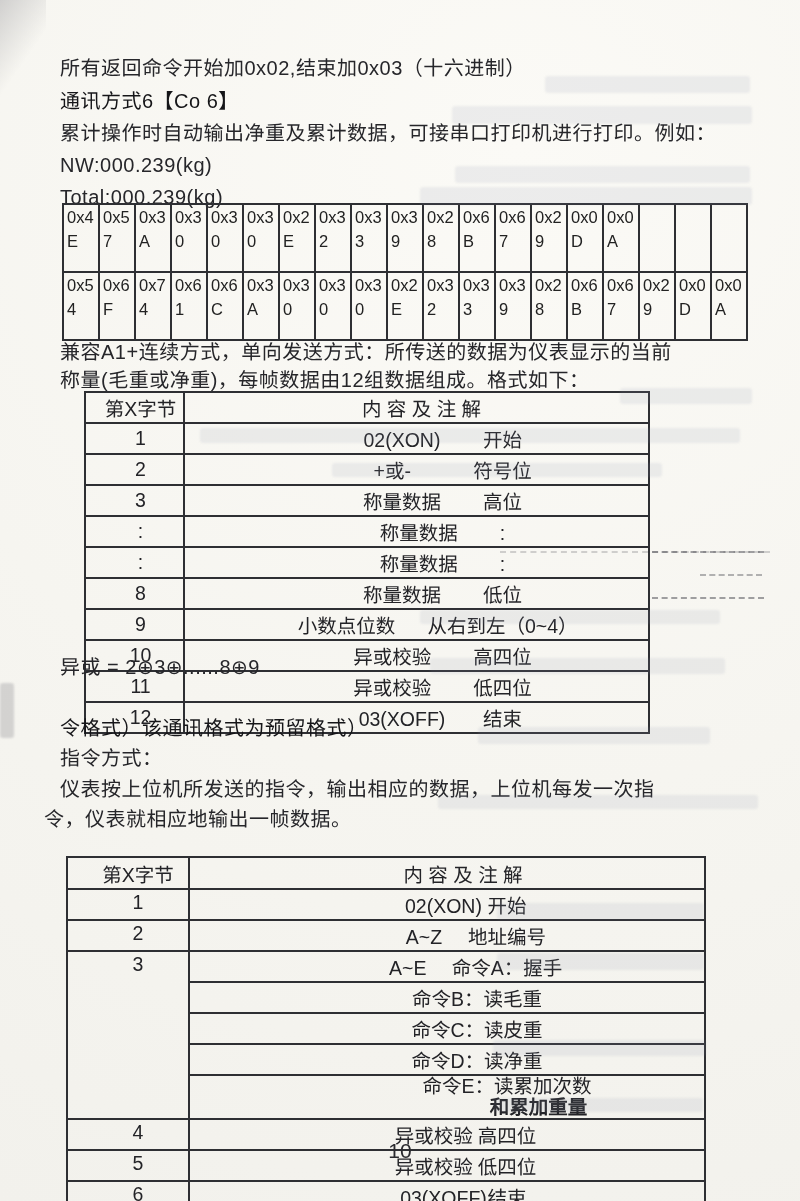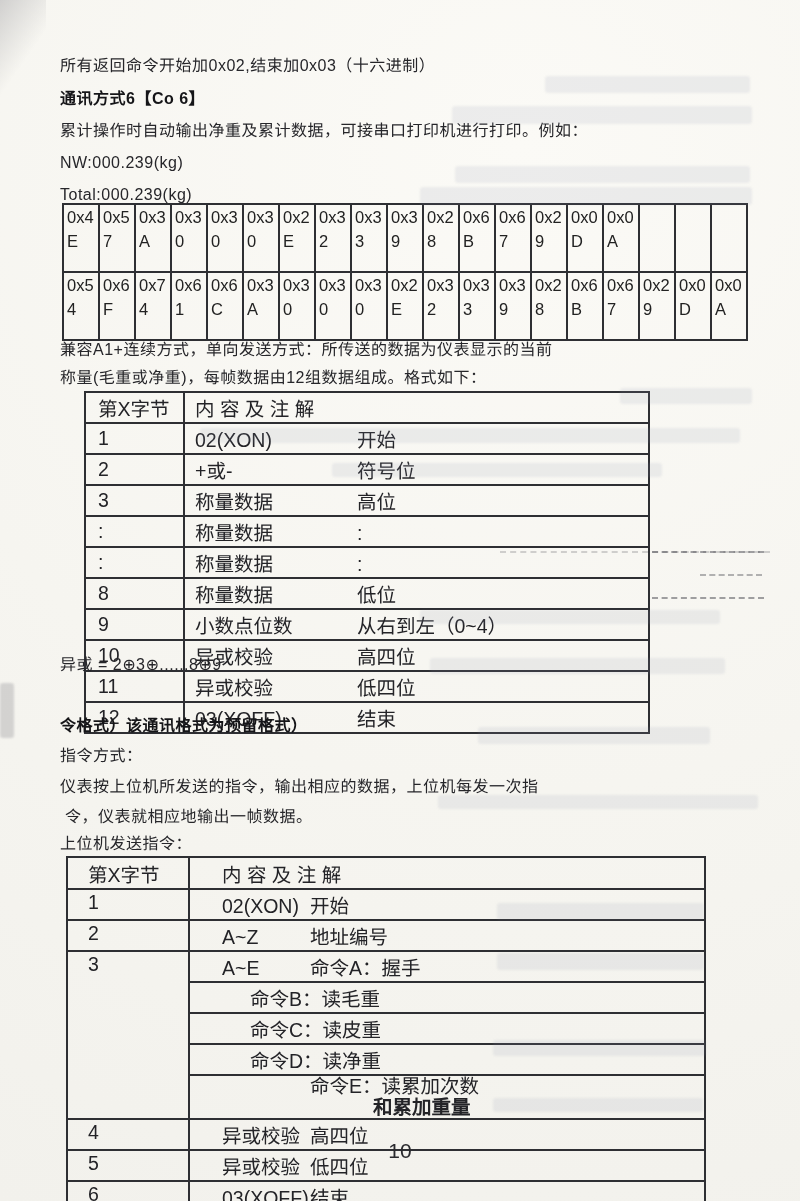--- a/index.html
+++ b/index.html
@@ -4,29 +4,29 @@
 <style>
   html,body{margin:0;padding:0;}
   body{width:800px;height:1201px;overflow:hidden;
        font-family:"Liberation Sans","DejaVu Sans",sans-serif;}
   .page{position:relative;width:800px;height:1201px;
         background:radial-gradient(circle at 65% 12%, #fbfaf6 0%, #f6f5f0 55%, #f2f1ec 100%);
         overflow:hidden;}
   .corner-shadow{position:absolute;left:0;top:0;width:46px;height:110px;
         background:linear-gradient(125deg, rgba(110,110,118,0.28) 0%, rgba(110,110,118,0.0) 55%);
         pointer-events:none;}
-  .t{position:absolute;font-size:16px;color:#26262a;white-space:nowrap;line-height:1.2;letter-spacing:0.5px;}
-  .b{font-weight:700;color:#151518;}
+  .t{position:absolute;font-size:20px;color:#26262a;white-space:nowrap;line-height:1.2;letter-spacing:0.5px;}
+  .b{font-weight:400;color:#151518;}
   
   table.hex{position:absolute;left:62px;top:203px;width:686px;border-collapse:collapse;table-layout:fixed;}
   table.hex td{border:2px solid #2e2f33;height:49px;vertical-align:top;
         padding:1px 1px 16px 3px;font-size:16.5px;line-height:1.45;color:#222;
         word-break:break-all;overflow:hidden;}
   
-  table.dt{position:absolute;border-collapse:collapse;}
+  table.dt{position:absolute;border-collapse:collapse;text-align:center;}
   table.dt td{border:2px solid #2e2f33;font-size:19.5px;color:#232327;
         vertical-align:middle;white-space:nowrap;padding:0;}
   table.dt1{left:84px;top:391px;width:566px;table-layout:fixed;}
   table.dt1 td{height:23px;}
   table.dt1 tr.hdr td{height:26px;}
   table.dt1 td.c1{padding-left:12px;}
   table.dt1 td.c2{padding-left:10px;}
   table.dt1 span.v{display:inline-block;width:162px;}
   table.dt2{left:66px;top:856px;width:640px;table-layout:fixed;}
   table.dt2 td.c1{padding-left:20px;vertical-align:top;padding-top:1px;}
@@ -154,22 +154,21 @@
       <td class="c1">12</td>
       <td class="c2"><span class="v">03(XOFF)</span><span>结束</span></td>
     </tr>
   </tbody>
     </table>
 
   <div class="t" style="left:60px;top:655px">异或 = 2⊕3⊕......8⊕9</div>
   <div class="t b" style="left:60px;top:716px">令格式）该通讯格式为预留格式）</div>
   <div class="t" style="left:60px;top:746px">指令方式：</div>
   <div class="t" style="left:60px;top:777px">仪表按上位机所发送的指令，输出相应的数据，上位机每发一次指</div>
-  <div class="t" style="left:65px;top:807px">令，仪表就相应地输出一帧数据。</div>
-  <div class="t" style="left:60px;top:834px">上位机发送指令：</div>
+  <div class="t" style="left:44px;top:807px">令，仪表就相应地输出一帧数据。</div>
 
   <table class="dt dt2">
     <colgroup>
         <col style="width:122px">
         <col>
       </colgroup>
     <tbody>
         <tr style="height:20px">
       <td class="c1">第X字节</td>
       <td class="c2">内 容 及 注 解</td>

